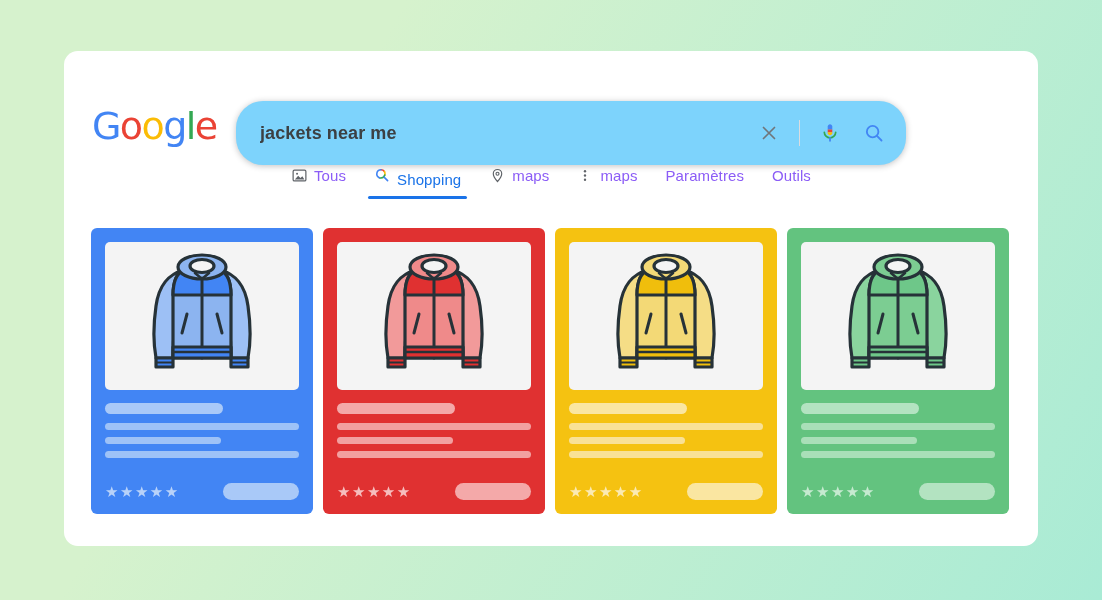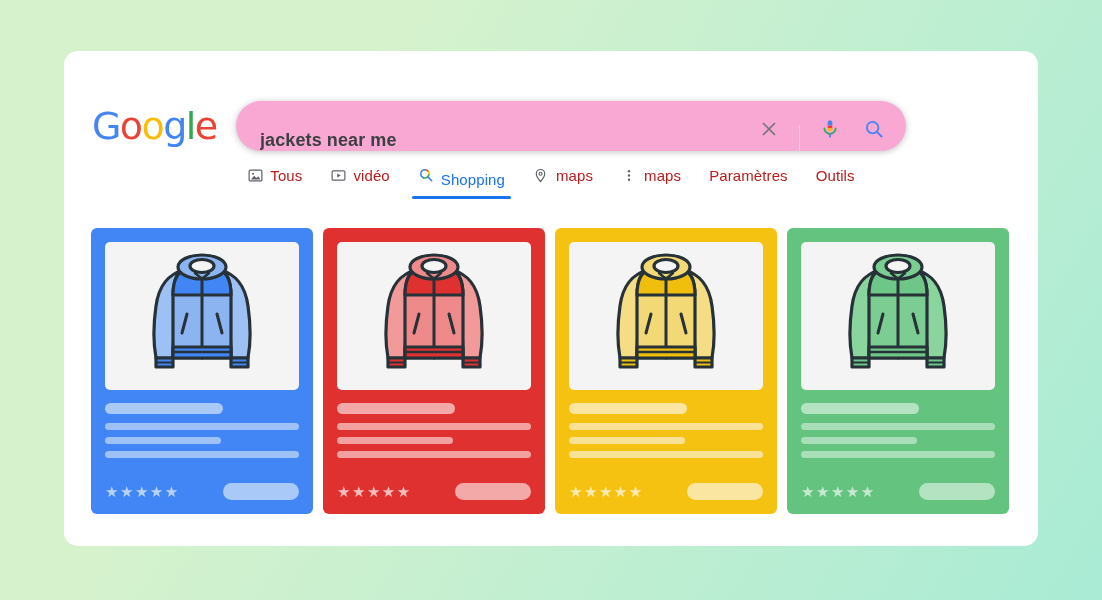--- a/index.html
+++ b/index.html
@@ -51,26 +51,26 @@
   .l-r { color: #EA4335; }
   .l-y { color: #FBBC05; }
   .l-g { color: #34A853; }
 
   
   .searchbar {
     position: absolute;
     left: 172px;
     top: 34px;
     width: 670px;
-    height: 50px;
-    background: #f9a8d4;
+    height: 64px;
+    background: #7dd3fc;
     border-radius: 27px;
     box-shadow: 0 1px 6px rgba(32,33,36,0.28);
     display: flex;
-    align-items: flex-end;
+    align-items: center;
   }
   .search-input {
     flex: 1;
     border: none;
     outline: none;
     background: transparent;
     font-family: "Liberation Sans", sans-serif;
     font-size: 18px;
     font-weight: bold;
     color: #3c4043;
@@ -112,21 +112,21 @@
     display: flex;
     align-items: center;
     gap: 7px;
     padding: 0 14px;
     height: 40px;
     cursor: pointer;
     white-space: nowrap;
   }
   .tab-label {
     font-size: 15px;
-    color: #b91c1c;
+    color: #8b5cf6;
     letter-spacing: 0.1px;
   }
   .tab.active .tab-label { color: #1a73e8; }
   .tab.active::after {
     content: "";
     position: absolute;
     left: 8px;
     right: 8px;
     bottom: -4px;
     height: 3px;
@@ -247,29 +247,20 @@
         <svg width="15" height="15" viewBox="0 0 16 16">
           <rect x="1.2" y="2.2" width="13.6" height="11.6" rx="1.4" stroke="#5f6368" stroke-width="1.3" fill="none"></rect>
           <circle cx="5.4" cy="6.1" r="1.05" fill="#5f6368"></circle>
           <path d="M3 12.2 L6.6 8.2 L9 10.6 L11 8.8 L13.2 12.2 Z" fill="#5f6368"></path>
         </svg>
       </span>
       <span class="tab-label">Tous</span>
     </div>
 
 
-    <div class="tab">
-      <span class="tab-ico">
-        <svg width="15" height="15" viewBox="0 0 16 16">
-          <rect x="1.2" y="3" width="13.6" height="10" rx="1.3" stroke="#5f6368" stroke-width="1.3" fill="none"></rect>
-          <path d="M6.6 5.8 L10.4 8 L6.6 10.2 Z" fill="#5f6368"></path>
-        </svg>
-      </span>
-      <span class="tab-label">vidéo</span>
-    </div>
 
     <div class="tab active">
       <span class="tab-ico">
         <svg width="16" height="16" viewBox="0 0 24 24">
           <path d="M10.4 4.2a6.2 6.2 0 0 1 5.2 2.6" stroke="#EA4335" stroke-width="2.4" fill="none" stroke-linecap="round"></path>
           <path d="M15.6 6.8a6.2 6.2 0 0 1 .6 5.3" stroke="#FBBC05" stroke-width="2.4" fill="none" stroke-linecap="round"></path>
           <path d="M16.2 12.1a6.2 6.2 0 0 1-5.8 4.5 6.2 6.2 0 0 1-2.3-.45" stroke="#34A853" stroke-width="2.4" fill="none" stroke-linecap="round"></path>
           <path d="M8.1 16.15a6.2 6.2 0 0 1 2.3-11.95" stroke="#4285F4" stroke-width="2.4" fill="none" stroke-linecap="round"></path>
           <path d="M15.1 15.1 L20.4 20.4" stroke="#4285F4" stroke-width="2.4" stroke-linecap="round"></path>
         </svg>

